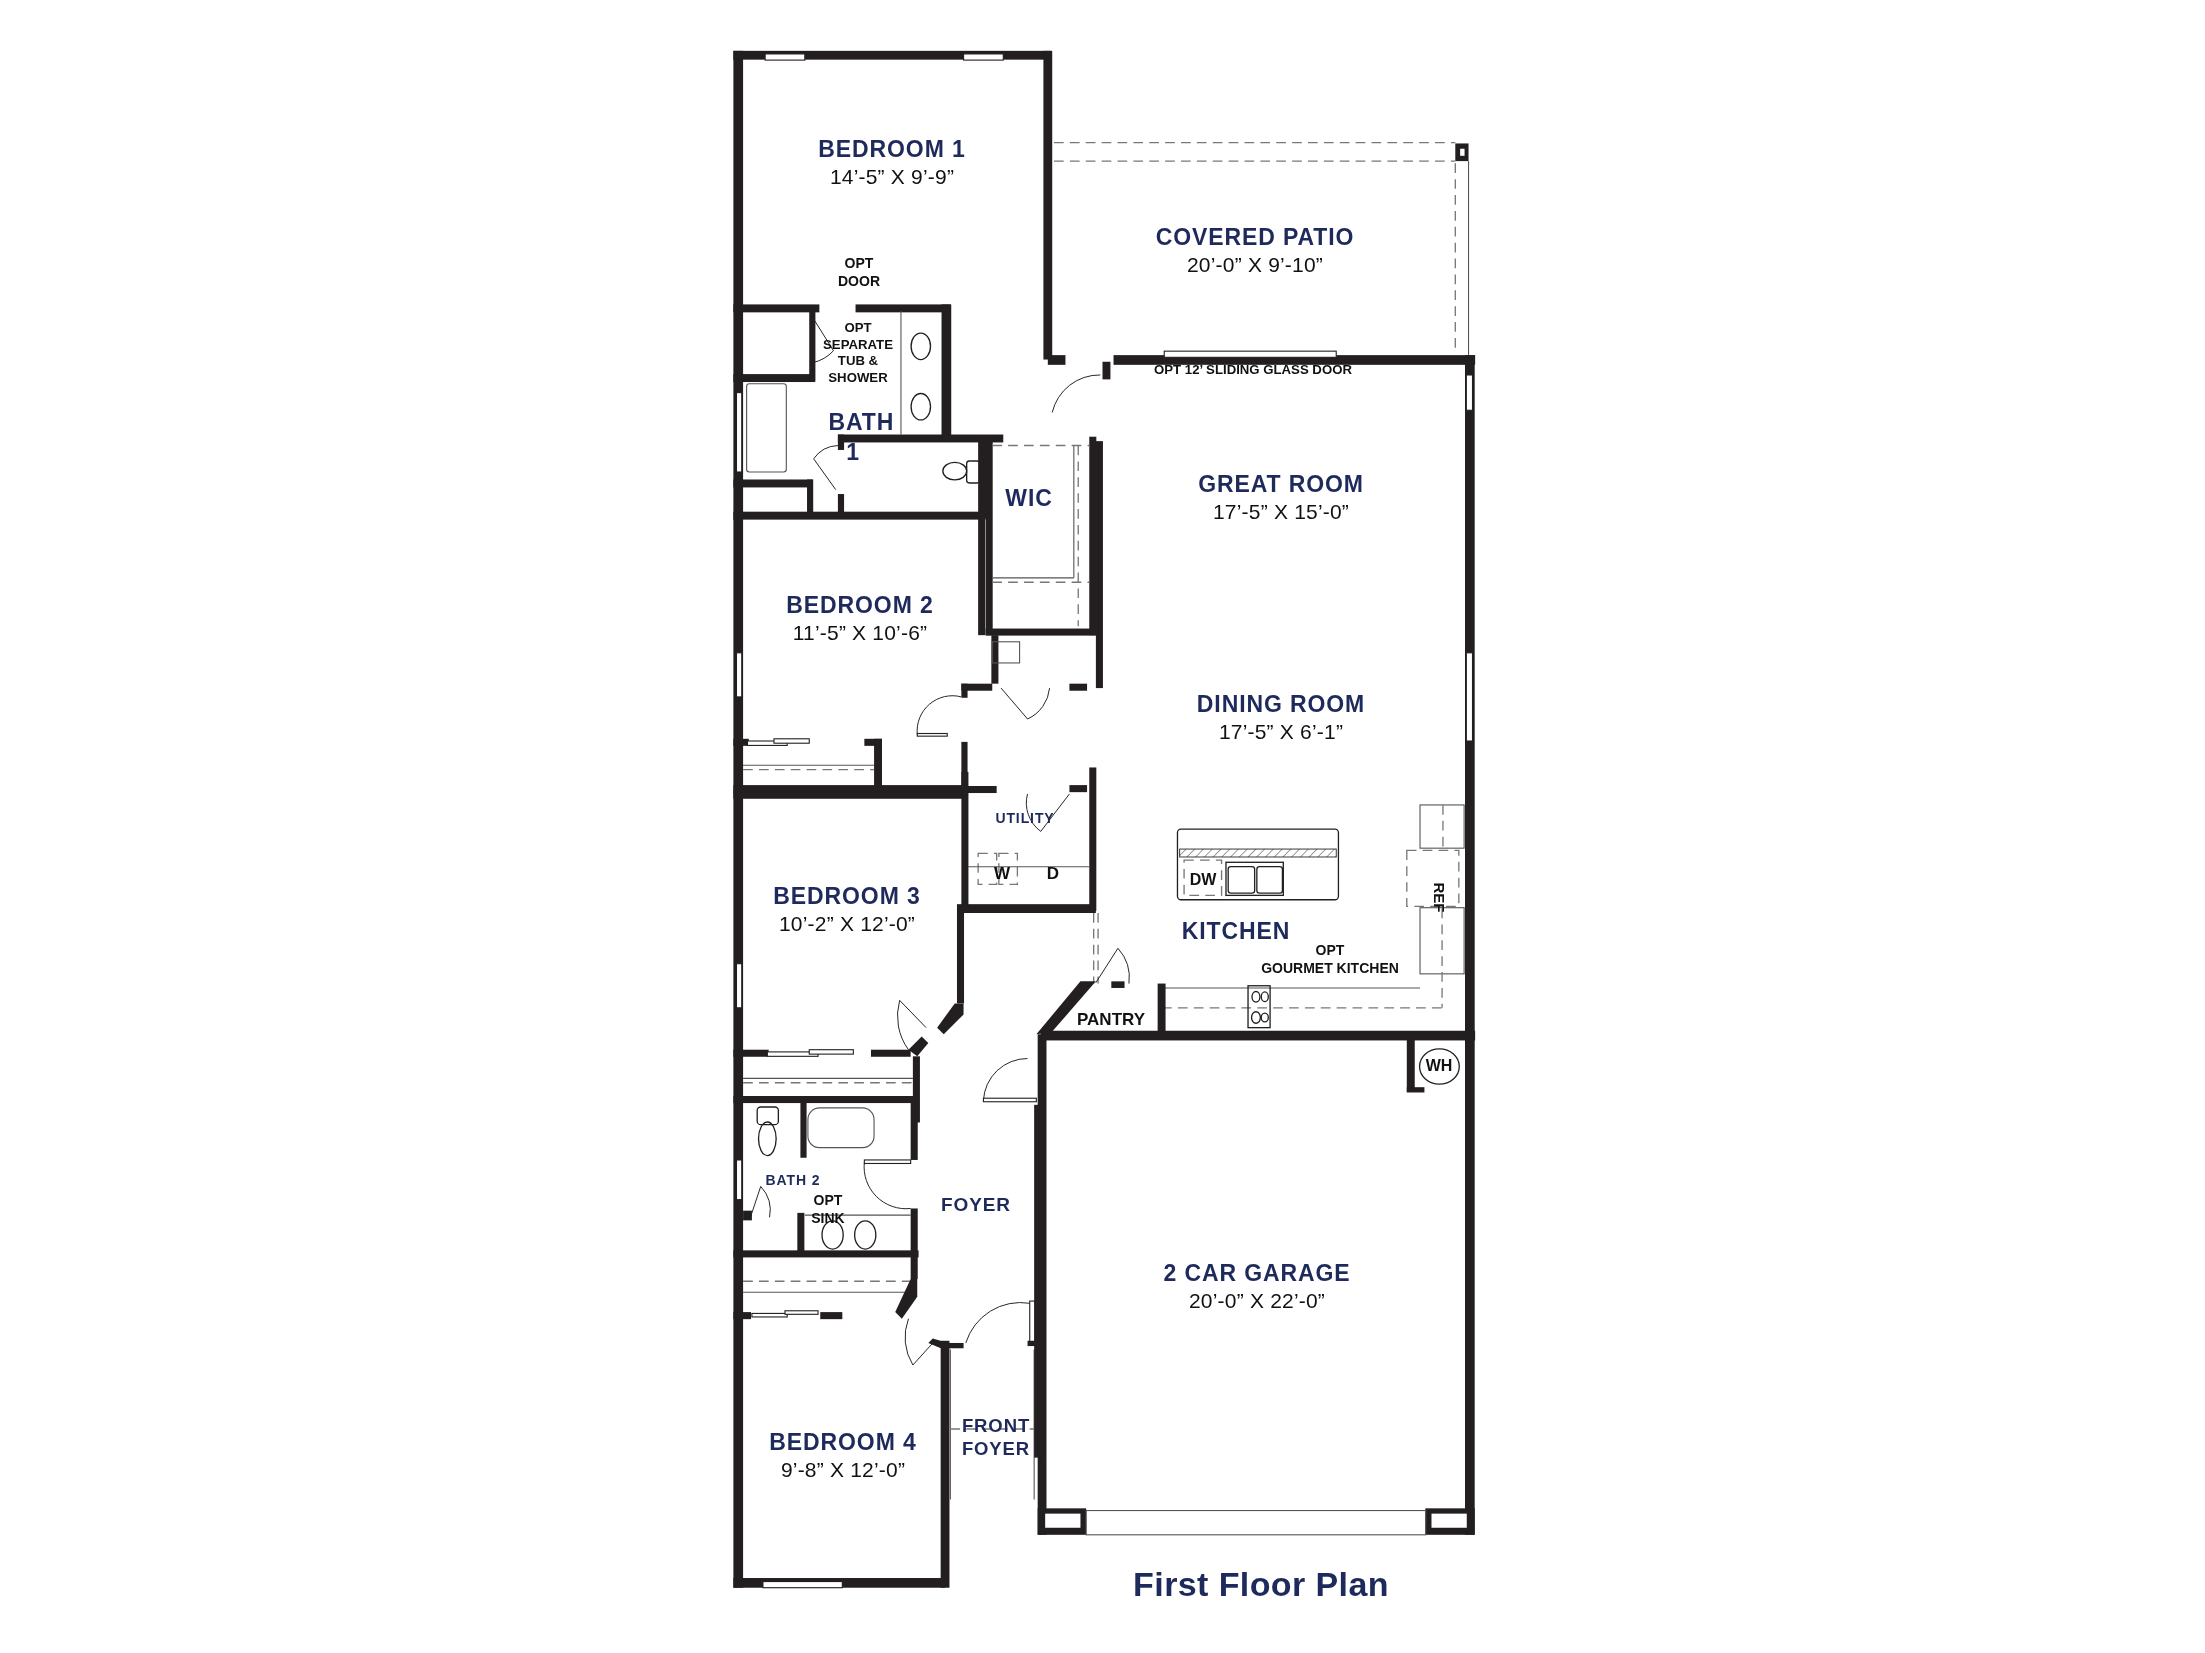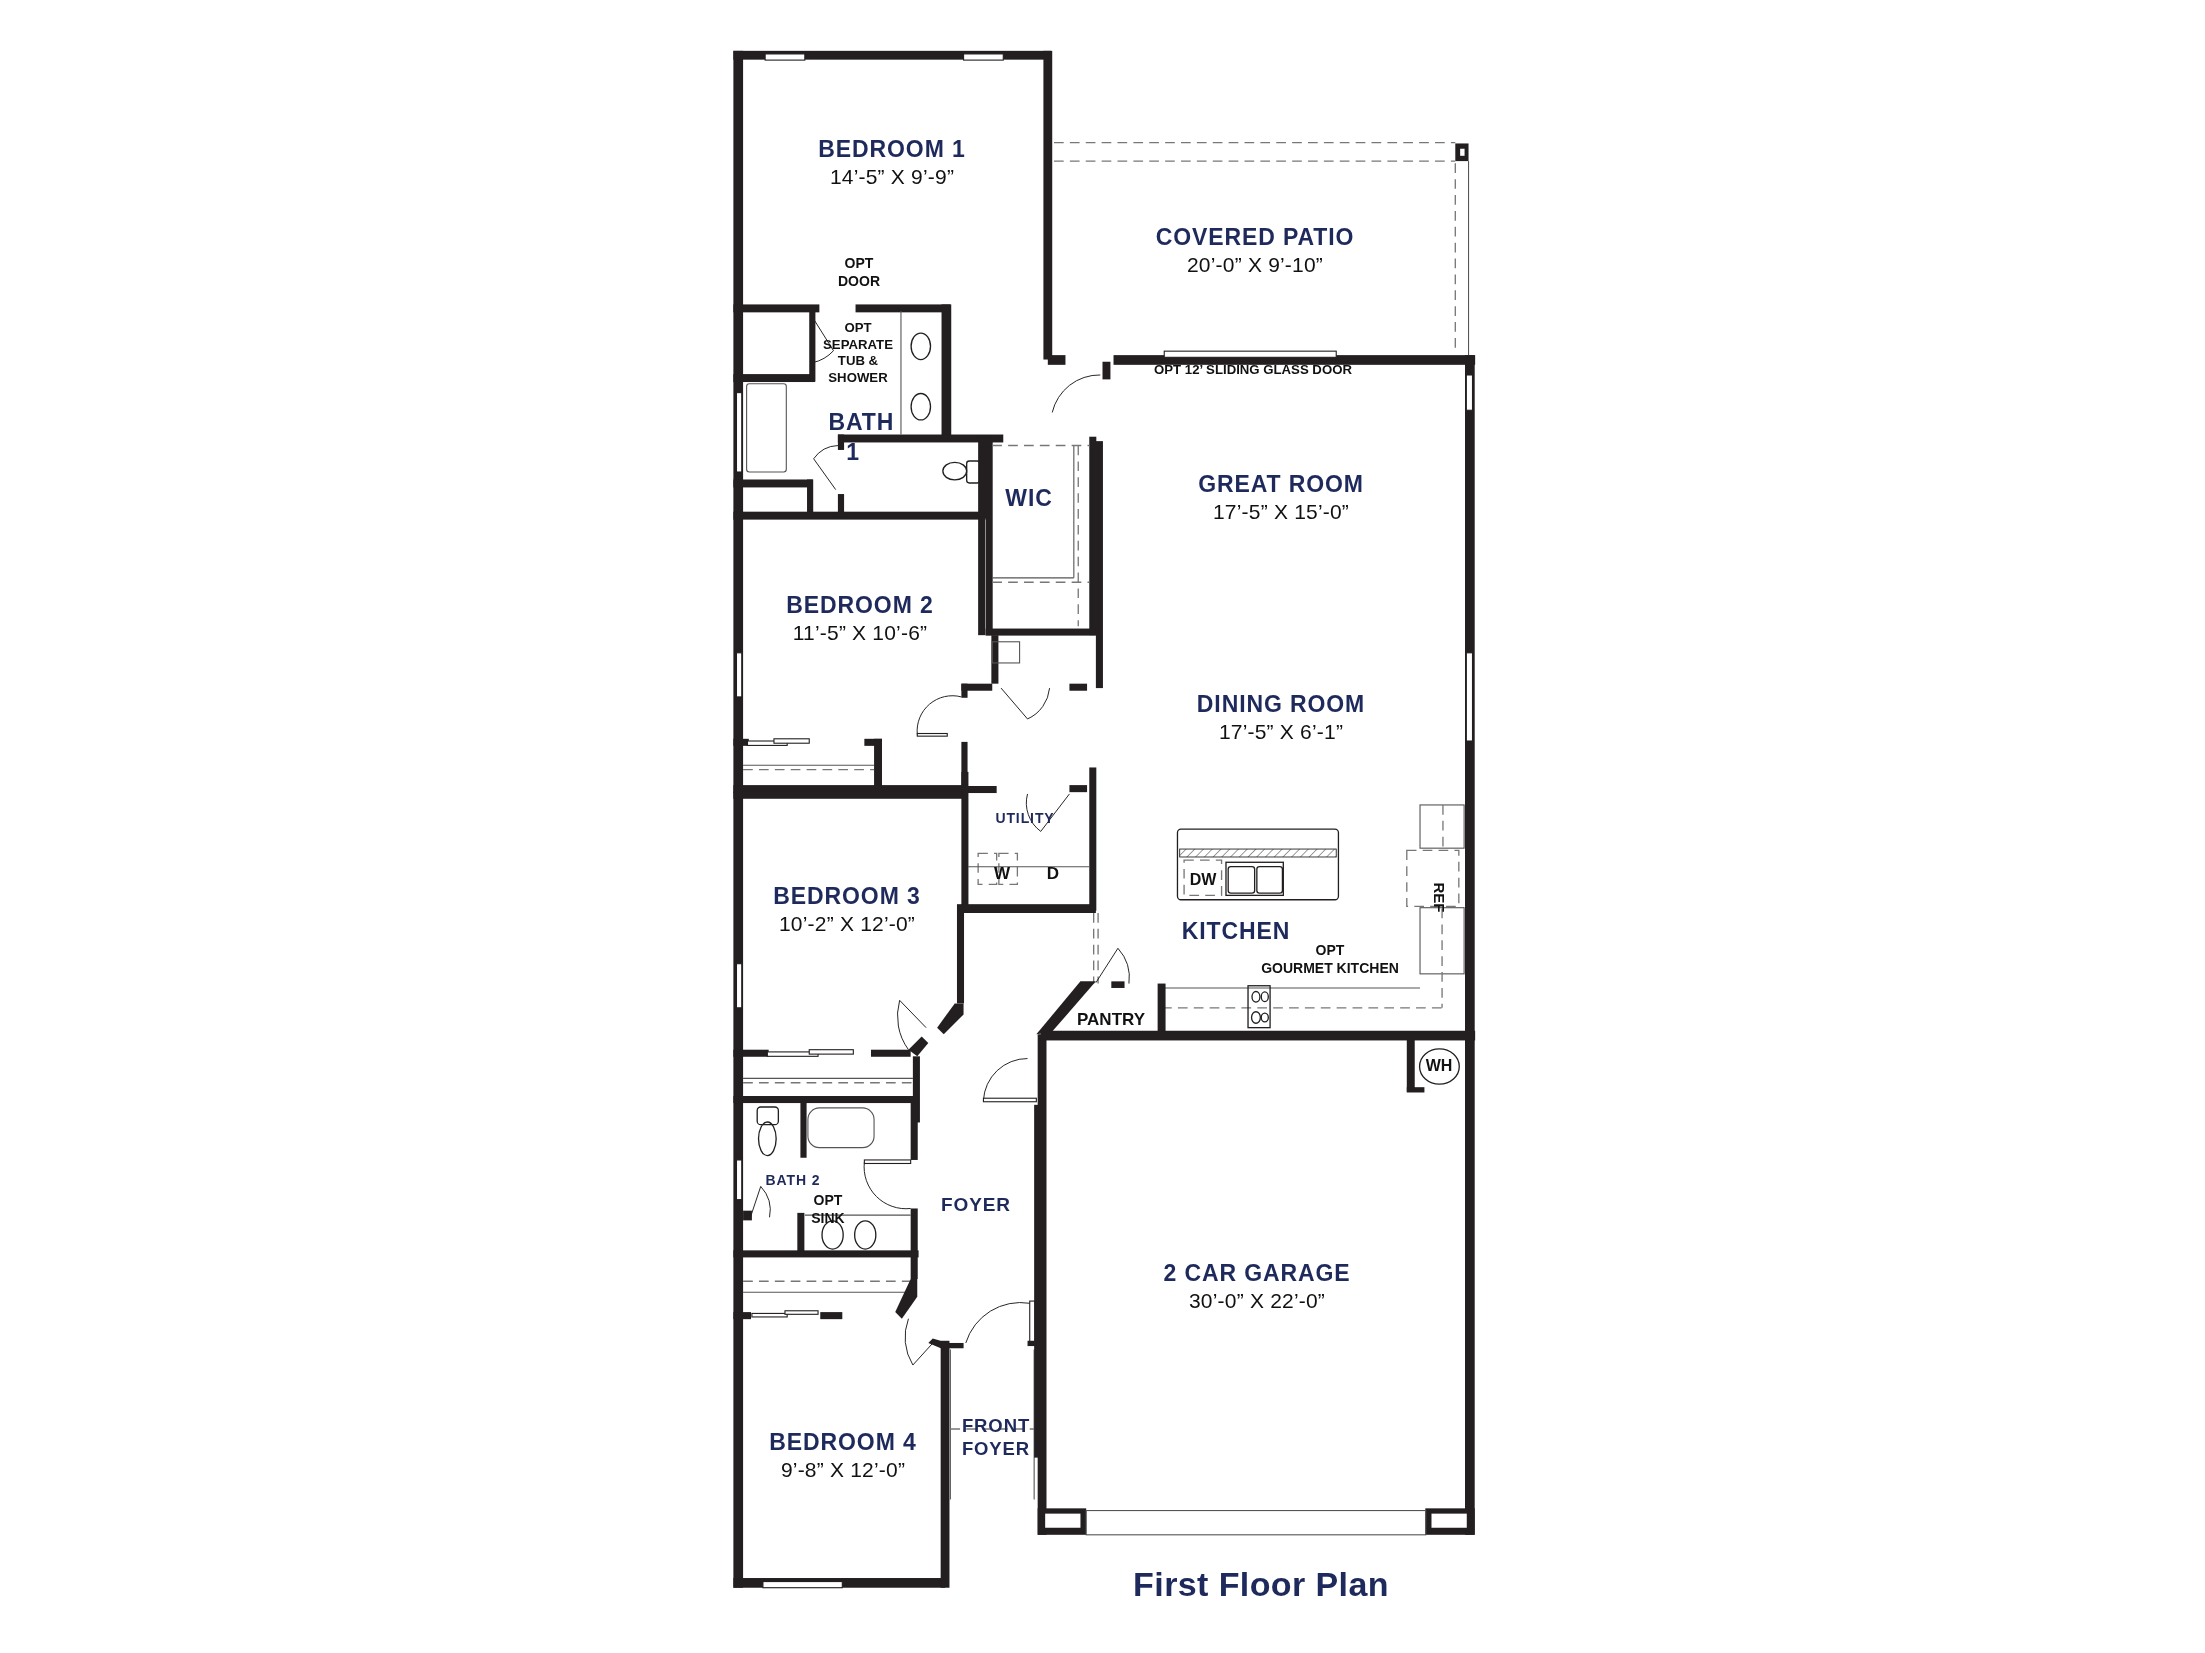--- a/index.html
+++ b/index.html
@@ -328,21 +328,21 @@
 <div class="lbl room-name" style="left:793px; top:1173px; font-size:14px;text-align:right;">BATH 2</div>
 <div class="lbl note" style="left:828px; top:1192px;">
   <div>OPT</div>
   <div>SINK</div>
 </div>
 
 <div class="lbl room-name" style="left:976px; top:1194px; font-size:19px;">FOYER</div>
 
 <div class="lbl" style="left:1257px; top:1261px;">
   <div class="room-name">2 CAR GARAGE</div>
-  <div class="room-dim">30’-0” X 22’-0”</div>
+  <div class="room-dim">20’-0” X 22’-0”</div>
 </div>
 
 <div class="lbl" style="left:843px; top:1430px;">
   <div class="room-name">BEDROOM 4</div>
   <div class="room-dim">9’-8” X 12’-0”</div>
 </div>
 
 <div class="lbl room-name" style="left:996px; top:1415px; font-size:18.5px; line-height:1.22;">
   <div>FRONT</div>
   <div>FOYER</div>

